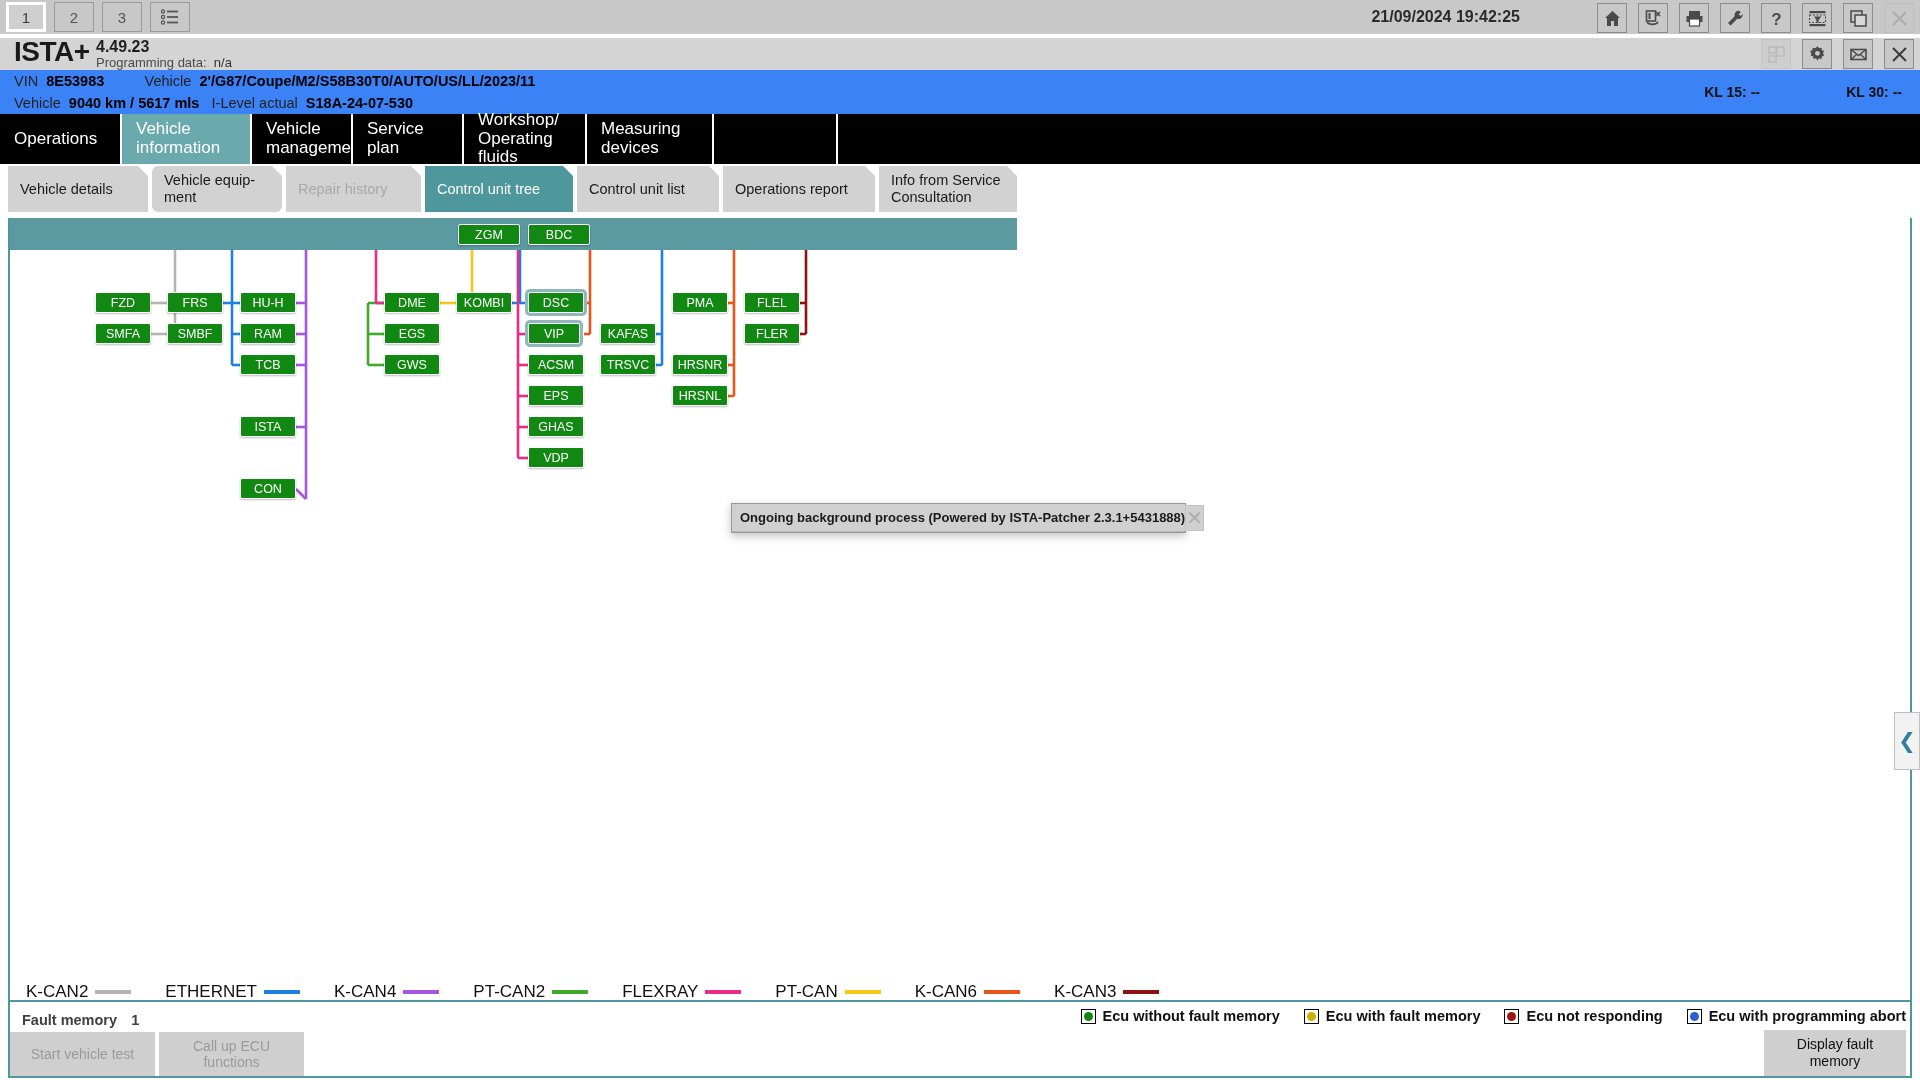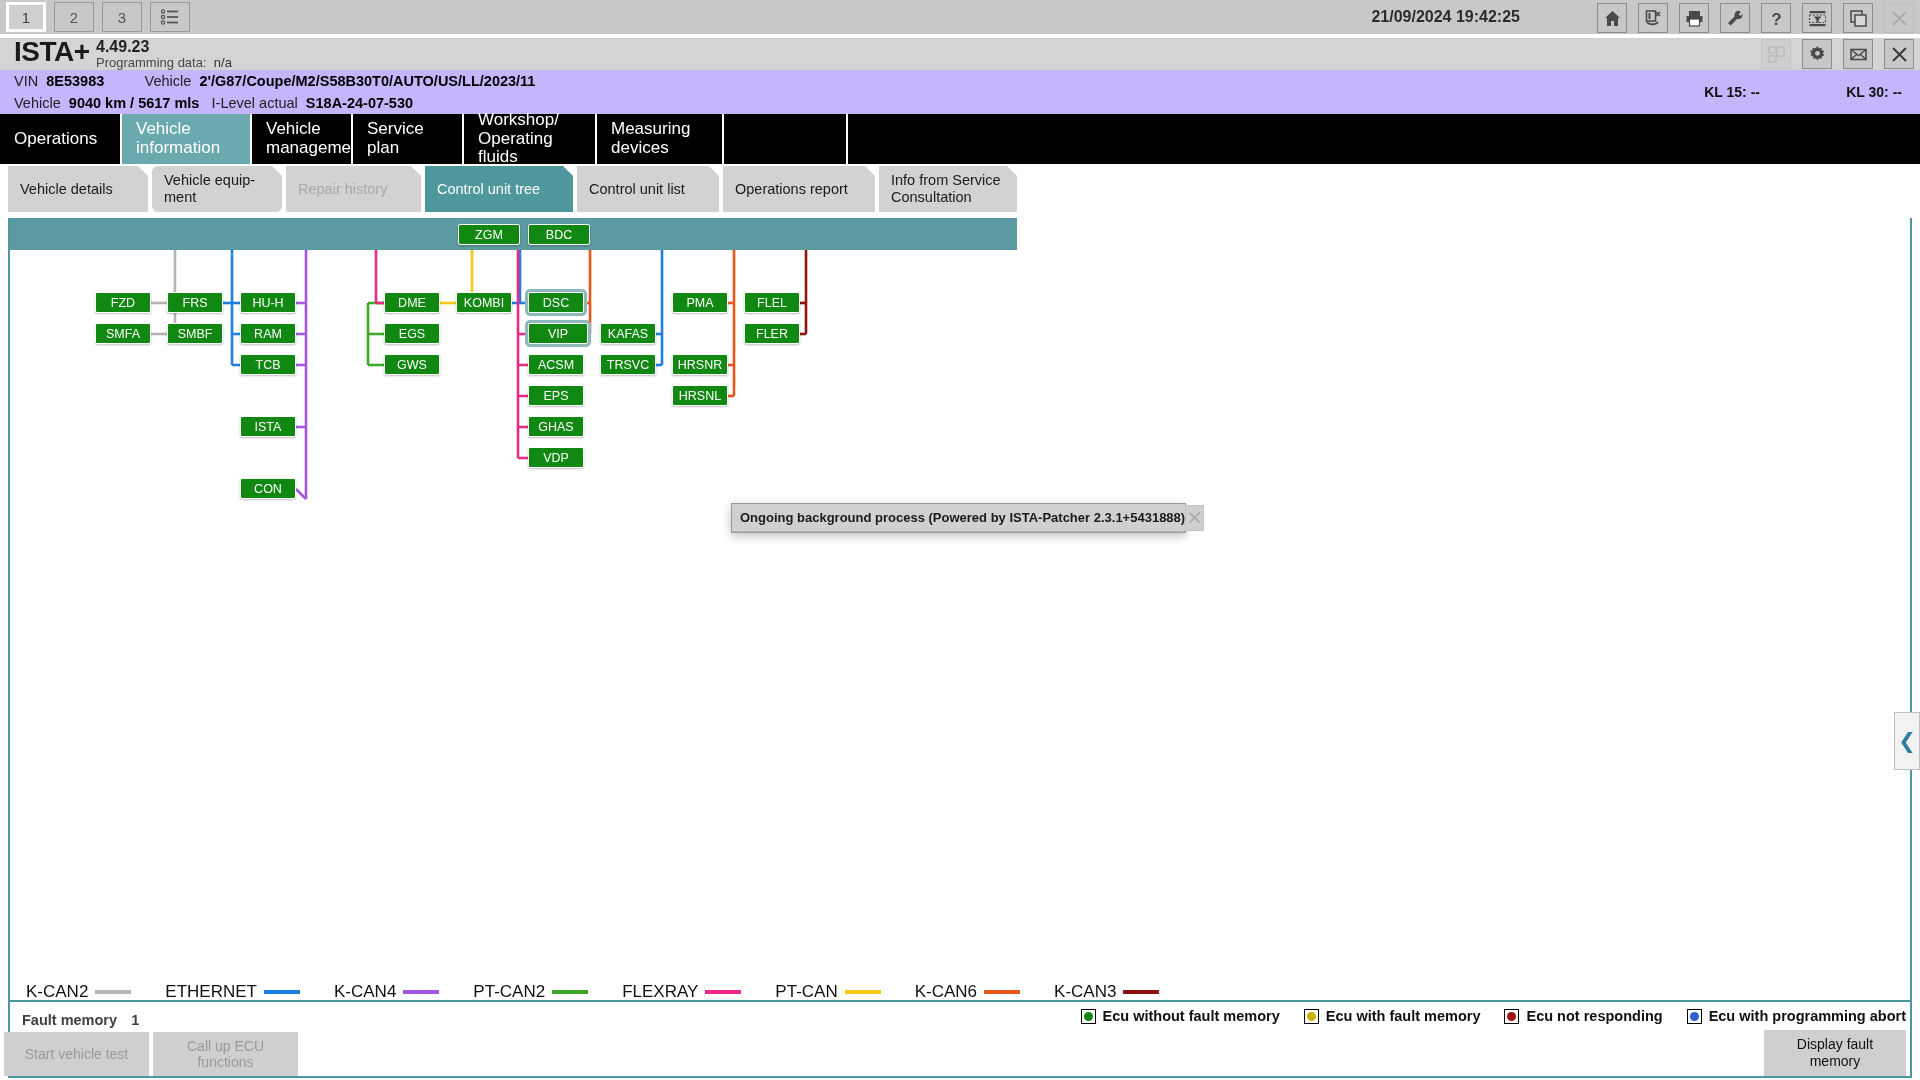--- a/index.html
+++ b/index.html
@@ -46,21 +46,21 @@
     position: absolute; left: 14px; top: -2px;
     font-size: 28px; font-weight: bold; color: #1a1a1a; letter-spacing: -.5px;
   }
   .ver { position: absolute; left: 96px; top: 0px; font-size: 16px; font-weight: bold; color: #1f1f1f; }
   .progdata { position: absolute; left: 96px; top: 17px; font-size: 13px; color: #4a4a4a; }
   .progdata b { color: #333; font-weight: normal; }
   .brandicons { position: absolute; right: 6px; top: 1px; display: flex; gap: 11px; }
 
   
   .vinbar {
-    position: absolute; left: 0; top: 70px; width: 1920px; height: 44px; background: #c4b5fd;
+    position: absolute; left: 0; top: 70px; width: 1920px; height: 44px; background: #3b82f6;
   }
   .vrow { position: absolute; font-size: 14.5px; color: #111; white-space: nowrap; }
   .vrow .lbl { font-weight: normal; color: #222; }
   .vrow .val { font-weight: bold; color: #000; }
   .r1 { left: 14px; top: 3px; }
   .r2 { left: 14px; top: 25px; }
   .kl { position: absolute; top: 14px; font-size: 14px; font-weight: bold; color: #111; }
   .kl15 { right: 160px; }
   .kl30 { right: 18px; }
 
@@ -139,21 +139,21 @@
   .bline { width: 36px; height: 4px; display: block; }
 
   .statuslegend { position: absolute; right: 14px; top: 1008px; display: flex; gap: 24px; align-items: center; }
   .sitem { display: flex; align-items: center; gap: 7px; font-size: 14.5px; font-weight: bold; color: #111; }
   .sdot { width: 15px; height: 15px; border: 1px solid #000; background: #fff; display: flex; align-items: center; justify-content: center; }
   .sdot i { width: 9px; height: 9px; border-radius: 50%; display: block; }
 
   .faultrow { position: absolute; left: 22px; top: 1012px; font-size: 14.5px; font-weight: bold; color: #404040; }
   .faultrow span.cnt { margin-left: 10px; }
 
-  .botbtns { position: absolute; left: 4px; top: 1032px; display: flex; gap: 4px; justify-content: space-between; }
+  .botbtns { position: absolute; left: 10px; top: 1032px; display: flex; gap: 4px; justify-content: space-between; }
   .bbtn {
     width: 145px; height: 44px; background: #cfcfcf; border: none;
     font-size: 14px; color: #9a9a9a; display: flex; align-items: center;
     justify-content: center; text-align: center; line-height: 1.15; white-space: pre-line;
     font-family: "Liberation Sans", sans-serif;
   }
   .rightbtn {
     position: absolute; right: 14px; top: 1030px; width: 142px; height: 46px;
     background: #cfcfcf; border: none; font-size: 14px; color: #111;
     display: flex; align-items: center; justify-content: center; text-align: center;
@@ -291,21 +291,21 @@
     <div class="kl kl15">KL 15:  --</div>
     <div class="kl kl30">KL 30:  --</div>
   </div>
 
   <div class="maintabs" id="maintabs">
       <div class="mtab" style="width: 122px;">Operations</div>
       <div class="mtab active" style="width: 130px;">Vehicle information</div>
       <div class="mtab" style="width: 101px;">Vehicle
 management</div>
       <div class="mtab" style="width: 111px;">Service plan</div>
-      <div class="mtab" style="width: 133px;">Workshop/
+      <div class="mtab" style="width: 123px;">Workshop/
 Operating fluids</div>
       <div class="mtab" style="width: 127px;">Measuring devices</div>
       <div class="mtab blank" style="width: 124px;"></div>
     </div>
   <div class="subtabs" id="subtabs">
       <div class="stab" style="left: 8px; width: 140px;">Vehicle details</div>
       <div class="stab" style="left: 152px; width: 130px; border-radius: 6px;">Vehicle equip-
 ment</div>
       <div class="stab disabled" style="left: 286px; width: 135px;">Repair history</div>
       <div class="stab active" style="left: 425px; width: 148px;">Control unit tree</div>
@@ -371,21 +371,21 @@
         <div class="node" style="left: 230px; top: 74px; width: 56px; height: 21px;">HU-H</div>
         <div class="node" style="left: 230px; top: 105px; width: 56px; height: 21px;">RAM</div>
         <div class="node" style="left: 230px; top: 136px; width: 56px; height: 21px;">TCB</div>
         <div class="node" style="left: 230px; top: 198px; width: 56px; height: 21px;">ISTA</div>
         <div class="node" style="left: 230px; top: 260px; width: 56px; height: 21px;">CON</div>
         <div class="node" style="left: 374px; top: 74px; width: 56px; height: 21px;">DME</div>
         <div class="node" style="left: 374px; top: 105px; width: 56px; height: 21px;">EGS</div>
         <div class="node" style="left: 374px; top: 136px; width: 56px; height: 21px;">GWS</div>
         <div class="node" style="left: 446px; top: 74px; width: 56px; height: 21px;">KOMBI</div>
         <div class="node sel" style="left: 518px; top: 74px; width: 56px; height: 21px;">DSC</div>
-        <div class="node sel" style="left: 518px; top: 105px; width: 60px; height: 21px;">VIP</div>
+        <div class="node sel" style="left: 518px; top: 105px; width: 52px; height: 21px;">VIP</div>
         <div class="node" style="left: 518px; top: 136px; width: 56px; height: 21px;">ACSM</div>
         <div class="node" style="left: 518px; top: 167px; width: 56px; height: 21px;">EPS</div>
         <div class="node" style="left: 518px; top: 198px; width: 56px; height: 21px;">GHAS</div>
         <div class="node" style="left: 518px; top: 229px; width: 56px; height: 21px;">VDP</div>
         <div class="node" style="left: 590px; top: 105px; width: 56px; height: 21px;">KAFAS</div>
         <div class="node" style="left: 590px; top: 136px; width: 56px; height: 21px;">TRSVC</div>
         <div class="node" style="left: 662px; top: 74px; width: 56px; height: 21px;">PMA</div>
         <div class="node" style="left: 662px; top: 136px; width: 56px; height: 21px;">HRSNR</div>
         <div class="node" style="left: 662px; top: 167px; width: 56px; height: 21px;">HRSNL</div>
         <div class="node" style="left: 734px; top: 74px; width: 56px; height: 21px;">FLEL</div>

